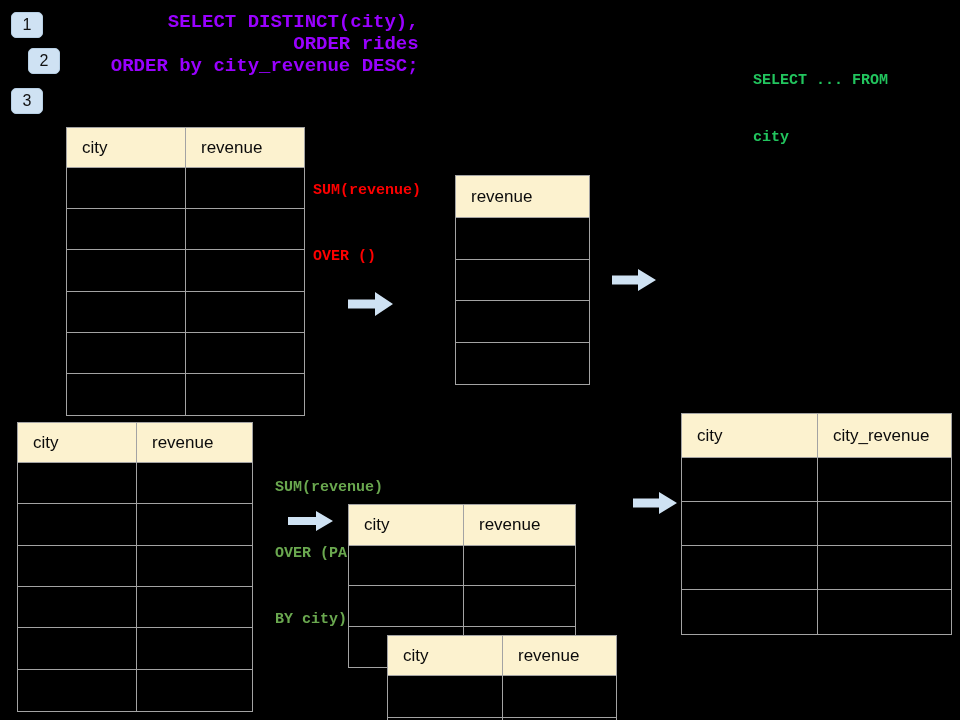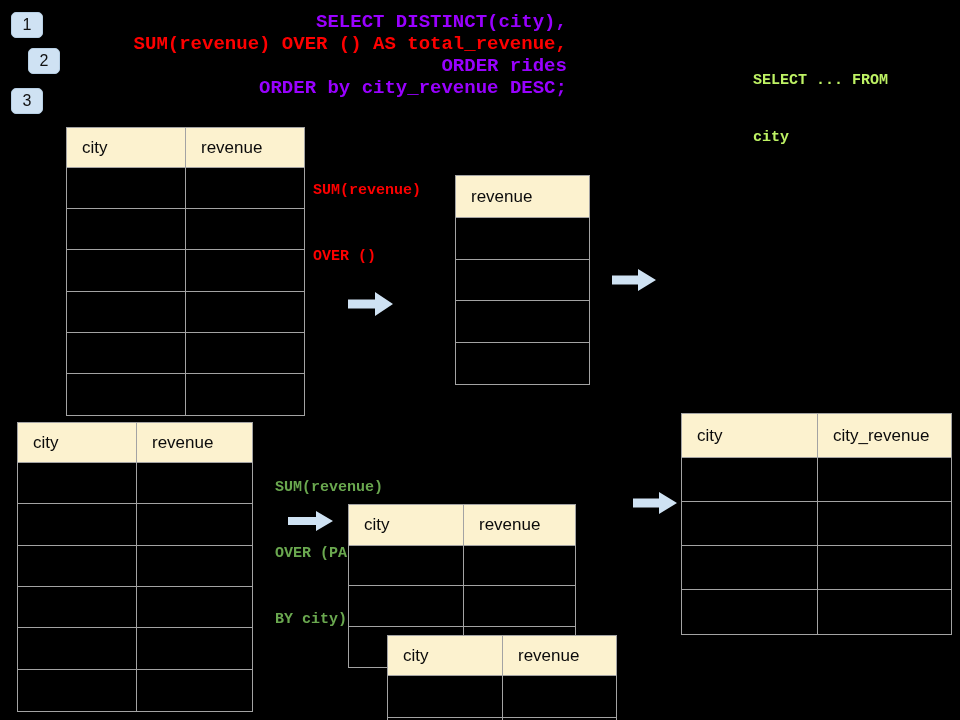--- a/index.html
+++ b/index.html
@@ -19,21 +19,21 @@
     white-space:pre;font-family:"Liberation Mono",monospace;
     font-weight:bold;font-size:19px;line-height:22px;text-align:right;
   }
   .code-block{position:absolute;left:88px;top:11px;}
   .c-purple{color:#9901ff;}
   .c-red{color:#fe0000;}
   .c-green{color:#6aa84f;}
   .side-note{
     position:absolute;left:753px;top:33px;
     font-family:"Liberation Mono",monospace;font-weight:bold;
-    font-size:15px;line-height:19px;color:#bef264;white-space:pre;
+    font-size:15px;line-height:19px;color:#22c55e;white-space:pre;
   }
   .annot{
     position:absolute;font-family:"Liberation Mono",monospace;
     font-weight:bold;font-size:15px;line-height:22px;white-space:pre;
   }
   
   .dtable{
     position:absolute;display:grid;background:#bef264;
     border:1px solid #a3a3a3;box-sizing:border-box;
   }
@@ -61,21 +61,20 @@
     </div>
   <div class="badge" style="left:28px;top:48px;">
       <span>2</span>
     </div>
   <div class="badge" style="left:11px;top:88px;">
       <span>3</span>
     </div>
 
   <div class="code-block">
     <div class="code-line c-purple">SELECT DISTINCT(city),</div>
-    <div class="code-line c-red">    SUM(revenue) OVER () AS total_revenue,</div>
     <div class="code-line c-purple">  ORDER rides</div>
     <div class="code-line c-purple">  ORDER by city_revenue DESC;</div>
   </div>
 
   <div class="side-note">
     <div>SELECT ... FROM</div>
     <div>city</div>
   </div>
 
   <div class="annot c-red" style="left:313px;top:136px;">

